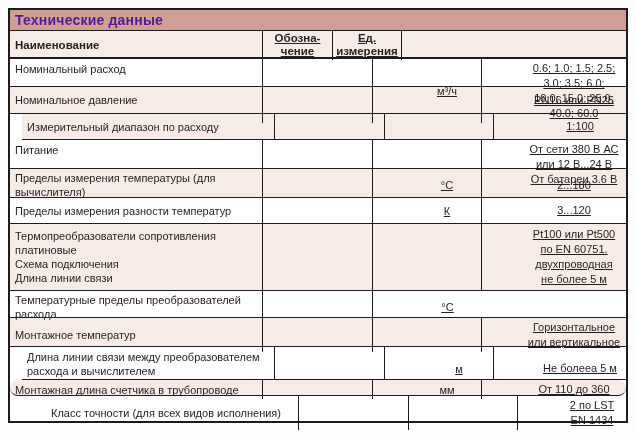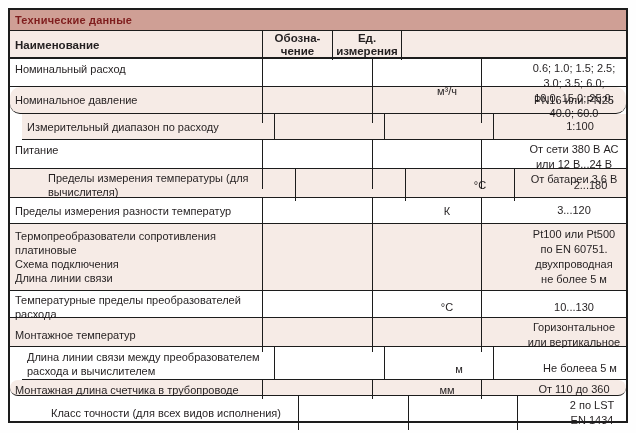--- a/index.html
+++ b/index.html
@@ -25,23 +25,23 @@
     color: #231f20;
   }
   .titlebar {
     box-sizing: border-box;
     height: 21px;
     background: #cf9f95;
     border-bottom: 1px solid #1c1c1c;
     display: flex;
     align-items: center;
     padding: 0 5px;
-    font-size: 11px;
+    font-size: 14px;
     font-weight: bold;
-    color: #7f1d1d;
+    color: #4c1d95;
     letter-spacing: 0.2px;
   }
   .row {
     display: grid;
     grid-template-columns: 253px 70px 69px 1fr;
     box-sizing: border-box;
   }
   .row.header {
     background: #f6ebe6;
     border-bottom: 2px solid #1c1c1c;
@@ -55,30 +55,31 @@
     padding: 2px 5px;
     font-size: 11px;
     line-height: 14px;
     white-space: pre-line;
   }
   .cell:not(:last-child) { border-right: 1px solid #1c1c1c; }
   .cell.name { justify-content: flex-start; text-align: left; }
   .cell.unit, .cell.value, .cell.designation {
     justify-content: center;
     text-align: center;
+    text-decoration: underline;
   }
   .row.header .cell { font-size: 11.5px; line-height: 13px; padding-top: 1px; }
   .tbody .row { border-bottom: 1px solid #1c1c1c; gap: 40px; }
   .tbody .row:last-child { border-bottom: none; padding-left: 36px; }
   
   .tbody .row:nth-child(1)  { height: 28px; }
-  .tbody .row:nth-child(2)  { height: 27px; border-radius: 10px; }
+  .tbody .row:nth-child(2)  { height: 27px; }
   .tbody .row:nth-child(3)  { height: 26px; margin-left: 12px; }
   .tbody .row:nth-child(4)  { height: 29px; }
-  .tbody .row:nth-child(5)  { height: 29px; padding-left: 33px; }
+  .tbody .row:nth-child(5)  { height: 29px; }
   .tbody .row:nth-child(6)  { height: 26px; }
   .tbody .row:nth-child(7)  { height: 67px; }
   .tbody .row:nth-child(8)  { height: 27px; }
   .tbody .row:nth-child(9)  { height: 29px; }
   .tbody .row:nth-child(10) { height: 33px; margin-left: 12px; }
   .tbody .row:nth-child(11) { height: 16px; border-radius: 9px; }
   .tbody .row:nth-child(12) { height: 25px; }
   
   .tbody .row:nth-child(2),
   .tbody .row:nth-child(3),
@@ -160,21 +161,20 @@
         <div class="cell designation"></div>
         <div class="cell unit"></div>
         <div class="cell value">Pt100 или Pt500 по EN 60751.
 двухпроводная
 не более 5 м</div>
       </div>
       <div class="row">
         <div class="cell name">Температурные пределы преобразователей расхода</div>
         <div class="cell designation"></div>
         <div class="cell unit">°С</div>
-        <div class="cell value">10...130</div>
       </div>
       <div class="row">
         <div class="cell name">Монтажное температур</div>
         <div class="cell designation"></div>
         <div class="cell unit"></div>
         <div class="cell value">Горизонтальное или вертикальное</div>
       </div>
       <div class="row">
         <div class="cell name">Длина линии связи между преобразователем расхода и вычислителем</div>
         <div class="cell designation"></div>

